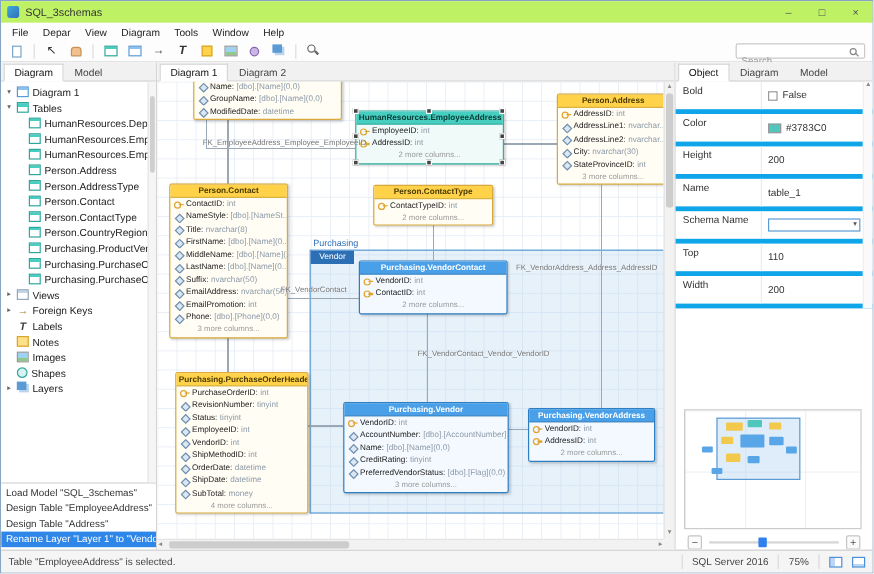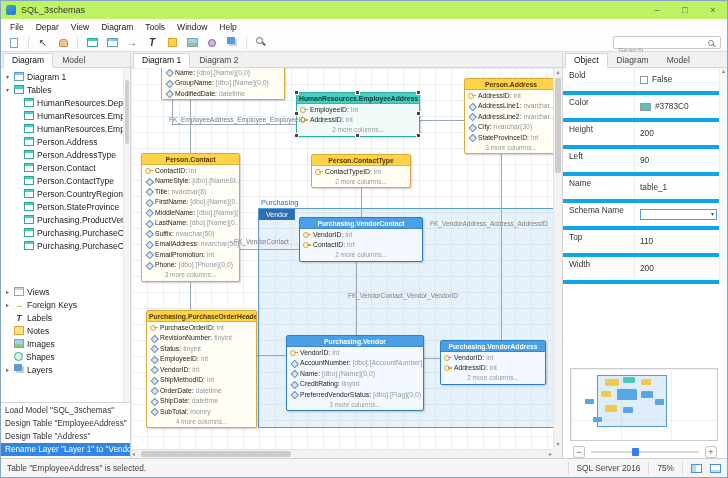--- a/index.html
+++ b/index.html
@@ -272,38 +272,33 @@
             <span class="tree-label">Person.ContactType</span>
           </div>
           <div class="tree-row" style="padding-left: 13px;">
             <span class="expander"></span>
             <i class="ic ic-table"></i>
             <span class="tree-label">Person.CountryRegion</span>
           </div>
           <div class="tree-row" style="padding-left: 13px;">
             <span class="expander"></span>
             <i class="ic ic-table"></i>
-            <span class="tree-label">Person.StateProvince</span>
-          </div>
-          <div class="tree-row" style="padding-left: 13px;">
-            <span class="expander"></span>
-            <i class="ic ic-table"></i>
             <span class="tree-label">Purchasing.ProductVen...</span>
           </div>
           <div class="tree-row" style="padding-left: 13px;">
             <span class="expander"></span>
             <i class="ic ic-table"></i>
             <span class="tree-label">Purchasing.PurchaseOr...</span>
           </div>
           <div class="tree-row" style="padding-left: 13px;">
             <span class="expander"></span>
             <i class="ic ic-table"></i>
             <span class="tree-label">Purchasing.PurchaseOr...</span>
           </div>
-          <div class="tree-row" style="padding-left: 3px; margin-top: 33px;">
+          <div class="tree-row" style="padding-left: 3px;">
             <span class="expander">▸</span>
             <i class="ic ic-views"></i>
             <span class="tree-label">Views</span>
           </div>
           <div class="tree-row" style="padding-left: 3px;">
             <span class="expander">▸</span>
             <i class="ic ic-fk"></i>
             <span class="tree-label">Foreign Keys</span>
           </div>
           <div class="tree-row" style="padding-left: 3px;">
@@ -643,26 +638,20 @@
               <span>#3783C0</span>
             </div>
           </div>
           <div class="prow">
             <div class="plabel">Height</div>
             <div class="pvalue">
               <span>200</span>
             </div>
           </div>
           <div class="prow">
-            <div class="plabel">Left</div>
-            <div class="pvalue">
-              <span>90</span>
-            </div>
-          </div>
-          <div class="prow">
             <div class="plabel">Name</div>
             <div class="pvalue">
               <span>table_1</span>
             </div>
           </div>
           <div class="prow">
             <div class="plabel">Schema Name</div>
             <div class="pvalue">
               <div class="combo">
                 <span class="combo-arrow">▾</span>

